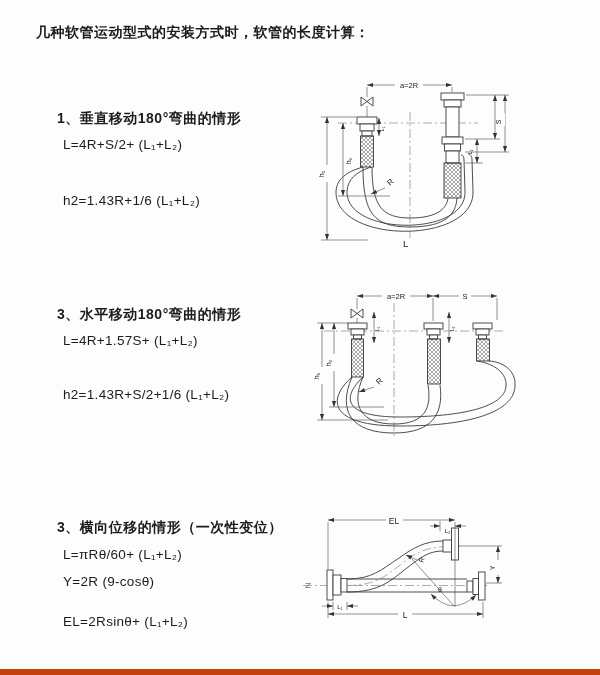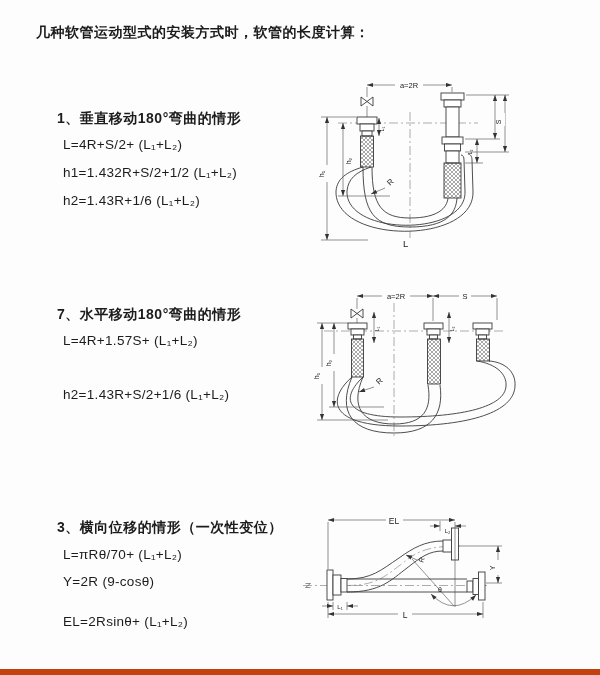--- a/index.html
+++ b/index.html
@@ -20,29 +20,28 @@
 </style>
 </head>
 <body>
 
 <div class="page">
 
   <div class="abs title">几种软管运动型式的安装方式时，软管的长度计算：</div>
 
   <div class="abs sec-heading" style="top:110px">1、垂直移动180°弯曲的情形</div>
   <div class="abs formula" style="top:137px">L=4R+S/2+ (L₁+L₂)</div>
-  <div class="abs formula" style="top:165px">h1=1.432R+S/2+1/2 (L₁+L₂)</div>
   <div class="abs formula" style="top:193px">h2=1.43R+1/6 (L₁+L₂)</div>
 
-  <div class="abs sec-heading" style="top:306px">7、水平移动180°弯曲的情形</div>
+  <div class="abs sec-heading" style="top:306px">3、水平移动180°弯曲的情形</div>
   <div class="abs formula" style="top:333px">L=4R+1.57S+ (L₁+L₂)</div>
   <div class="abs formula" style="top:387px">h2=1.43R+S/2+1/6 (L₁+L₂)</div>
 
   <div class="abs sec-heading" style="top:519px">3、横向位移的情形（一次性变位）</div>
-  <div class="abs formula" style="top:547px">L=πRθ/70+ (L₁+L₂)</div>
+  <div class="abs formula" style="top:547px">L=πRθ/60+ (L₁+L₂)</div>
   <div class="abs formula" style="top:574px">Y=2R (9-cosθ)</div>
   <div class="abs formula" style="top:614px">EL=2Rsinθ+ (L₁+L₂)</div>
 
   <svg style="left:310px;top:70px" width="290" height="195" viewBox="310 70 290 195">
     <defs>
       <marker id="m1" markerUnits="userSpaceOnUse" markerWidth="8" markerHeight="6" refX="6.5" refY="2.5" orient="auto-start-reverse">
         <path d="M0.5,0.4 L6.5,2.5 L0.5,4.6 Z" fill="#333"></path>
       </marker>
       <pattern id="b1" patternUnits="userSpaceOnUse" width="4" height="4">
         <path d="M0,4 L4,0 M0,0 L4,4" stroke="#555" stroke-width="0.5"></path>

